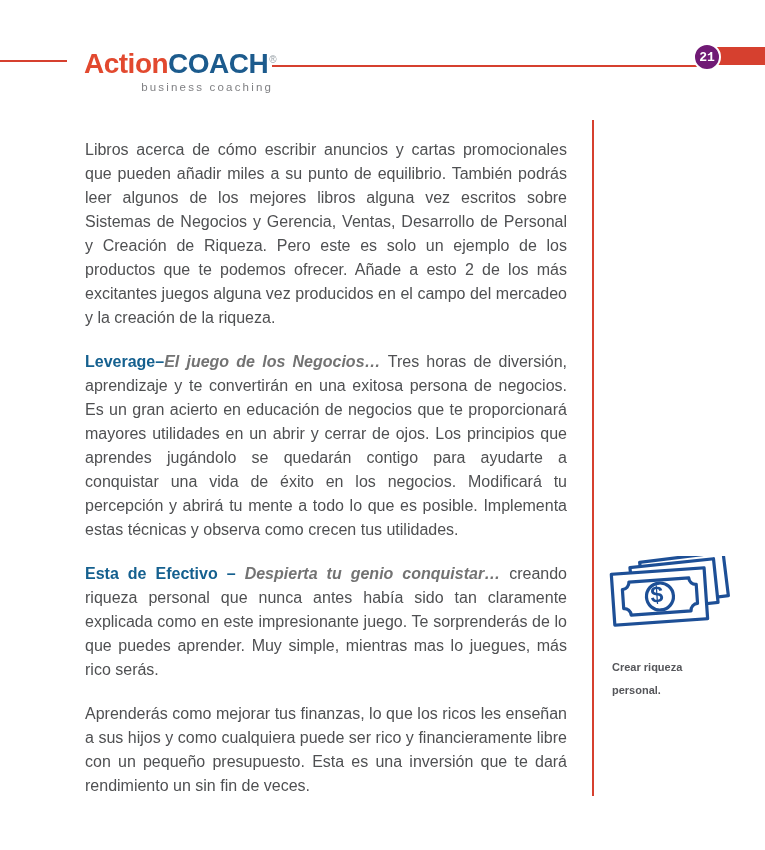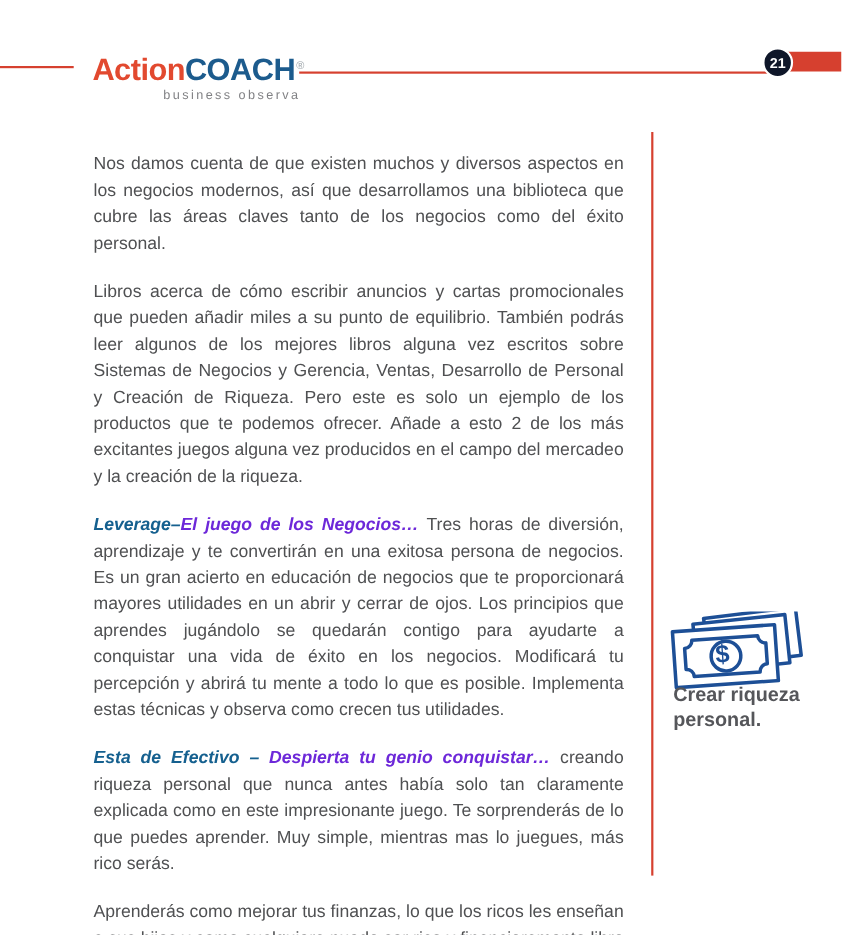--- a/index.html
+++ b/index.html
@@ -42,84 +42,83 @@
     width: 430px; height: 2px; background: #d6402f;
   }
   .red-bar {
     position: absolute; left: 698px; top: 47px;
     width: 67px; height: 18px; background: #d6402f;
     border-top-left-radius: 3px; border-bottom-left-radius: 3px;
   }
   .page-badge {
     position: absolute; left: 693px; top: 43px;
     width: 28px; height: 28px;
-    background: #0f172a;
+    background: #701a75;
     border: 2px solid #ffffff;
     border-radius: 50%;
     color: #ffffff; font-size: 13px; font-weight: 700;
-    display: flex; align-items: center; justify-content: center;
+    display: flex; align-items: center; justify-content: center; font-family: Liberation Mono, monospace;
   }
 
   
   .main-text {
     position: absolute; left: 85px; top: 138px;
     width: 482px;
     font-size: 16px; line-height: 24px;
     color: #4f5052;
     text-align: justify;
   }
   .main-text p { margin: 0 0 20px 0; }
   .lead-bold {
-    color: #15608f; font-weight: 700; font-style: italic;
+    color: #15608f; font-weight: 700; 
   }
   .lead-italic {
-    color: #6d28d9; font-weight: 600; font-style: italic;
+    color: #737373; font-weight: 600; font-style: italic;
   }
 
   
   .v-rule {
     position: absolute; left: 592px; top: 120px;
     width: 2px; height: 676px; background: #d6402f;
   }
   .money-icon {
     position: absolute; left: 608px; top: 556px;
     width: 122px; height: 72px;
   }
   .sidebar-label {
-    position: absolute; left: 612px; top: 620px;
+    position: absolute; left: 612px; top: 656px;
     width: 118px;
-    font-size: 18px; font-weight: 700; line-height: 23px;
+    font-size: 11px; font-weight: 700; line-height: 23px;
     color: #55565a;
   }
 </style>
 </head>
 <body>
 
 <div>
   <div class="left-dash"></div>
 
   <div class="logo">
     <div class="logo-text"><span class="logo-action">Action</span><span class="logo-coach">COACH</span><span class="logo-reg">®</span></div>
-    <div class="logo-tagline">business observa</div>
+    <div class="logo-tagline">business coaching</div>
   </div>
 
   <div class="long-rule"></div>
   <div class="red-bar"></div>
   <div class="page-badge">21</div>
 </div>
 
 <div class="main-text">
 
-  <p><span>Nos damos cuenta de que existen muchos y diversos aspectos en los negocios modernos, así que desarrollamos una biblioteca que cubre las áreas claves tanto de los negocios como del éxito personal.</span></p>
 
   <p><span>Libros acerca de cómo escribir anuncios y cartas promocionales que pueden añadir miles a su punto de equilibrio. También podrás leer algunos de los mejores libros alguna vez escritos sobre Sistemas de Negocios y Gerencia, Ventas, Desarrollo de Personal y Creación de Riqueza. Pero este es solo un ejemplo de los productos que te podemos ofrecer. Añade a esto 2 de los más excitantes juegos alguna vez producidos en el campo del mercadeo y la creación de la riqueza.</span></p>
 
   <p><span class="lead-bold">Leverage–</span><span class="lead-italic">El juego de los Negocios… </span><span>Tres horas de diversión, aprendizaje y te convertirán en una exitosa persona de negocios. Es un gran acierto en educación de negocios que te proporcionará mayores utilidades en un abrir y cerrar de ojos. Los principios que aprendes jugándolo se quedarán contigo para ayudarte a conquistar una vida de éxito en los negocios. Modificará tu percepción y abrirá tu mente a todo lo que es posible. Implementa estas técnicas y observa como crecen tus utilidades.</span></p>
 
-  <p><span class="lead-bold">Esta de Efectivo – </span><span class="lead-italic">Despierta tu genio conquistar… </span><span>creando riqueza personal que nunca antes había solo tan claramente explicada como en este impresionante juego. Te sorprenderás de lo que puedes aprender. Muy simple, mientras mas lo juegues, más rico serás.</span></p>
+  <p><span class="lead-bold">Esta de Efectivo – </span><span class="lead-italic">Despierta tu genio conquistar… </span><span>creando riqueza personal que nunca antes había sido tan claramente explicada como en este impresionante juego. Te sorprenderás de lo que puedes aprender. Muy simple, mientras mas lo juegues, más rico serás.</span></p>
 
   <p><span>Aprenderás como mejorar tus finanzas, lo que los ricos les enseñan a sus hijos y como cualquiera puede ser rico y financieramente libre con un pequeño presupuesto. Esta es una inversión que te dará rendimiento un sin fin de veces.</span></p>
 
 </div>
 
 <div>
   <div class="v-rule"></div>
 
   <svg class="money-icon" viewBox="0 0 122 72" xmlns="http://www.w3.org/2000/svg">
     <g fill="#ffffff" stroke="#1d4f96" stroke-width="3.2" stroke-linejoin="round">

